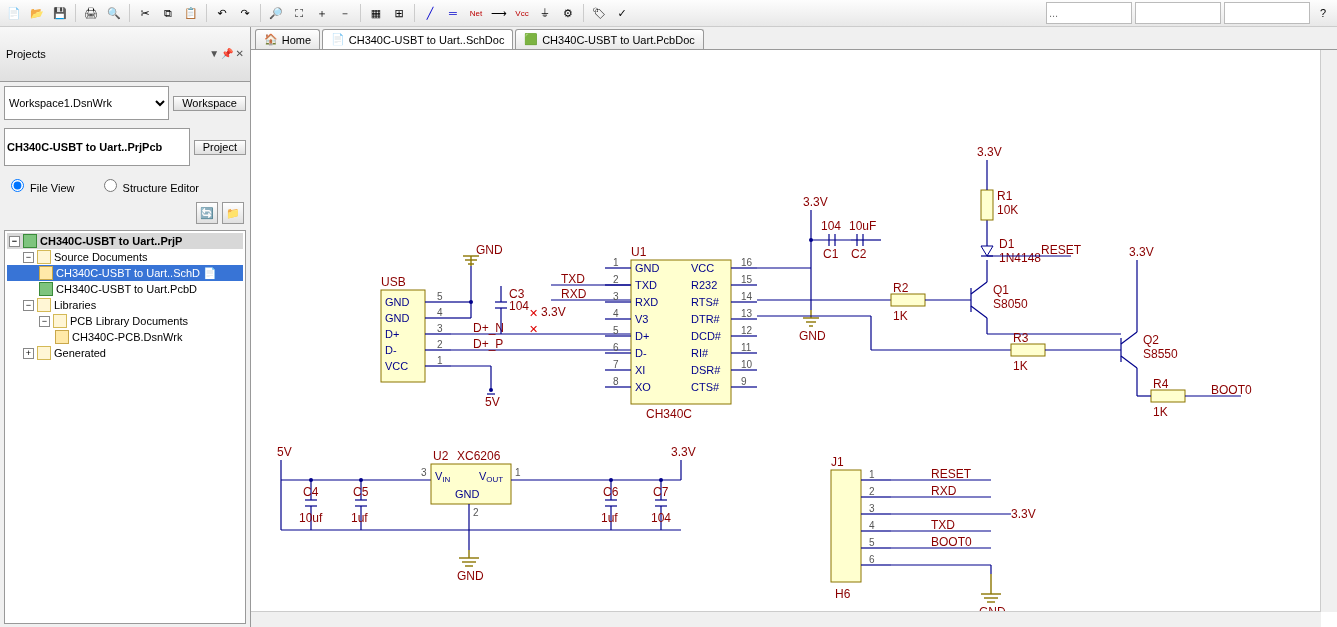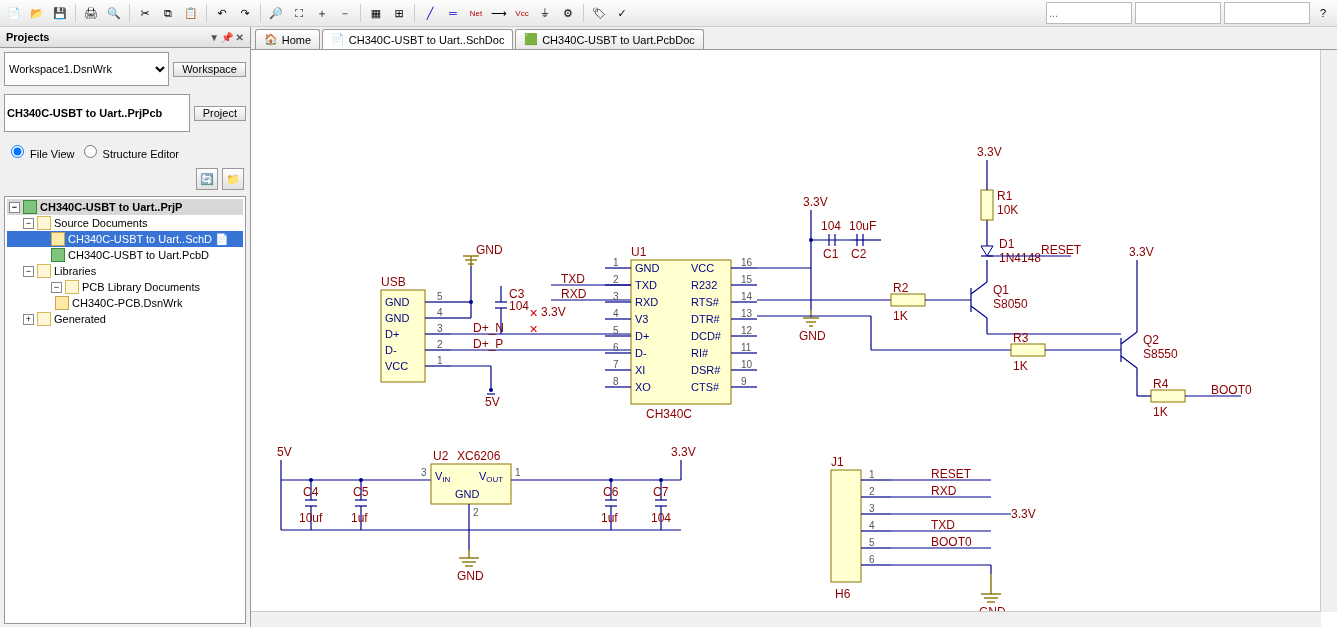--- a/index.html
+++ b/index.html
@@ -2,33 +2,33 @@
 <html><head>
 <meta charset="utf-8">
 <style>
 html,body{margin:0;padding:0;font-family:Tahoma,Arial,sans-serif;font-size:11px;background:#f0f0f0;overflow:hidden;width:1337px;height:627px}
 .toolbar{height:26px;background:linear-gradient(#fdfdfd,#e8e8e8);border-bottom:1px solid #ccc;display:flex;align-items:center;padding:0 4px;gap:3px}
 .tb-btn{width:18px;height:18px;display:flex;align-items:center;justify-content:center;border:1px solid transparent;border-radius:2px;cursor:pointer}
 .tb-sep{width:1px;height:18px;background:#ccc;margin:0 2px}
 .tb-input{height:18px;border:1px solid #bbb;font-size:11px;width:80px;background:#fff}
 .main{display:flex;height:601px}
 .sidebar{width:250px;background:#f0f0f0;border-right:1px solid #999;display:flex;flex-direction:column}
-.panel-hdr{background:linear-gradient(#f8f8f8,#e0e0e0);border-bottom:1px solid #999;padding:4px 6px;font-weight:bold;display:flex;align-items:center;justify-content:space-between}
+.panel-hdr{background:linear-gradient(#f8f8f8,#e0e0e0);border-bottom:1px solid #999;padding:21px 6px;font-weight:normal;display:flex;align-items:flex-start;justify-content:space-between}
 .panel-hdr-icons{display:flex;gap:2px;font-size:10px;color:#555}
 .ws-row{padding:4px;display:flex;gap:4px;align-items:center}
 .ws-sel{flex:1;height:34px;border:1px solid #999;background:#fff;font-size:11px}
 .ws-btn{height:15px;border:1px solid #999;background:linear-gradient(#fff,#e0e0e0);padding:0 8px;font-size:11px;cursor:pointer}
-.view-row{padding:6px;display:flex;gap:4px;align-items:center}
+.view-row{padding:6px;display:flex;gap:24px;align-items:center}
 .icon-row{padding:2px 6px;display:flex;justify-content:flex-end;gap:4px}
 .icon-btn{width:20px;height:20px;border:1px solid #999;background:linear-gradient(#fff,#e0e0e0);display:flex;align-items:center;justify-content:center;cursor:pointer}
 .tree{flex:1;background:#fff;border:1px solid #999;margin:4px;overflow:auto;padding:2px}
 .tree-node{padding:1px 2px;white-space:nowrap;display:flex;align-items:center;gap:3px;cursor:pointer}
 .tree-node.sel{background:#3874d6;color:#fff}
 .tree-node.bold{font-weight:bold;background:#d8d8d8}
-.indent1{padding-left:16px}.indent2{padding-left:44px}.indent3{padding-left:48px}
+.indent1{padding-left:16px}.indent2{padding-left:32px}.indent3{padding-left:48px}
 .sq{width:9px;height:9px;border:1px solid #888;background:#fff;display:inline-flex;align-items:center;justify-content:center;font-size:9px;line-height:9px}
 .fico{width:12px;height:12px;display:inline-block;background:#ffe9a8;border:1px solid #c9a74a}
 .fico.green{background:#7ec47e;border-color:#3a8a3a}
 .fico.folder{background:#fff6d5;border-color:#d4b956}
 .canvas-area{flex:1;display:flex;flex-direction:column;background:#fff}
 .tabs{height:22px;background:#f0f0f0;border-bottom:1px solid #999;display:flex;align-items:flex-end;padding-left:4px;gap:2px}
 .tab{padding:3px 8px;border:1px solid #999;border-bottom:none;background:linear-gradient(#fff,#e8e8e8);display:flex;align-items:center;gap:4px;font-size:11px;cursor:pointer;border-radius:3px 3px 0 0}
 .tab.active{background:#fff}
 .canvas{flex:1;position:relative;background:#fff;overflow:hidden}
 .grid{position:absolute;inset:0;background-image:radial-gradient(circle,#d0d0d0 0.5px,transparent 0.5px);background-size:10px 10px}

